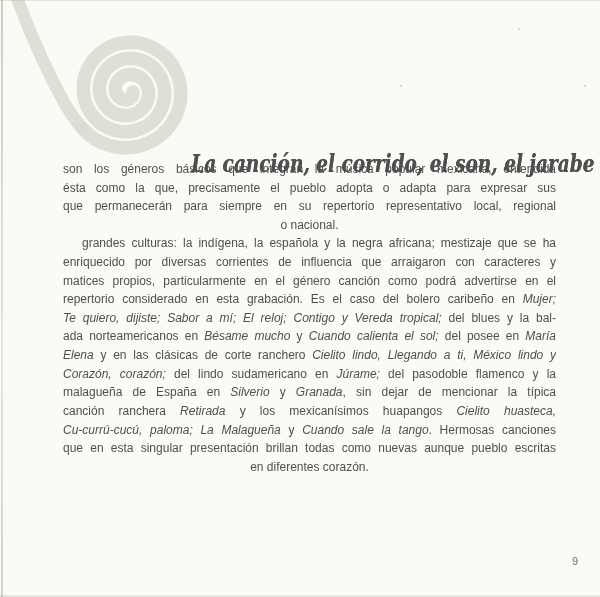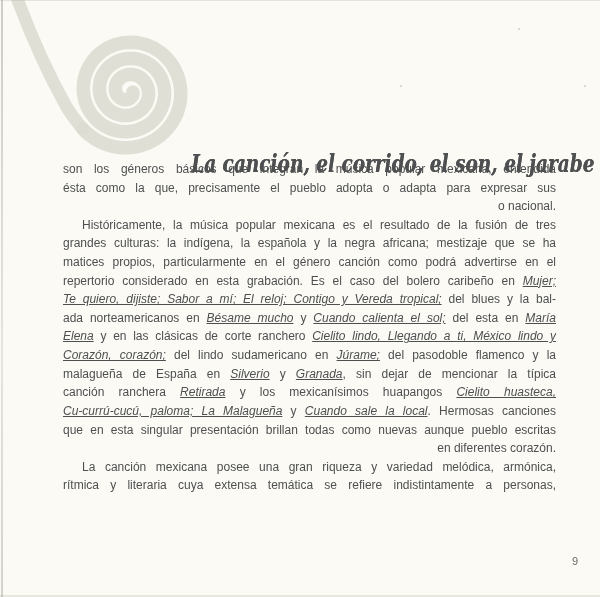--- a/index.html
+++ b/index.html
@@ -27,24 +27,24 @@
     text-align:right;white-space:nowrap;
     font-family:"DejaVu Serif",serif;font-style:italic;font-size:25px;
     color:var(--text,#4e4f51);text-shadow:0 0 .5px currentColor;
     transform:scaleX(.74);transform-origin:100% 50%;
   }
   
   .text-block{
     position:absolute;top:160px;left:63px;width:493px;
     font-size:12px;letter-spacing:0;
   }
-  .line{height:18.62px;line-height:18.62px;overflow:hidden;text-align:right;}
+  .line{height:18.62px;line-height:18.62px;overflow:hidden;text-align:center;}
   .line.just{text-align:justify;text-align-last:justify;}
   .para.indent .line:first-child{text-indent:19px;}
-  .it{font-style:italic;text-decoration:underline;}
+  .it{font-style:italic;}
   
   .page-number{
     position:absolute;top:554px;right:22px;
     font-size:11px;line-height:14px;color:#6e6e66;
   }
 </style>
 </head>
 <body>
 
 <div class="page" style="--background: #fbfaf4; --text: #4e4f51; --spiral: #dcdbd2; --edge: #a9a99f;">
@@ -61,38 +61,35 @@
   <div class="speck" style="left:518px;top:28px;"></div>
   <div class="speck" style="left:400px;top:85px;"></div>
   <div class="speck" style="left:584px;top:85px;"></div>
 
   <h1 class="title">La canción, el corrido, el son, el jarabe y la valona</h1>
 
   <div class="text-block" id="paragraphs">
       <div class="para">
         <div class="line just"><span>son los géneros básicos que integran la música popular mexicana, entendida</span></div>
         <div class="line just"><span>ésta como la que, precisamente el pueblo adopta o adapta para expresar sus</span></div>
+        <div class="line just"><span>que permanecerán para siempre en su repertorio representativo local, regional</span></div>
         <div class="line"><span>o nacional.</span></div>
       </div>
       <div class="para indent">
-        <div class="line just"><span>Históricamente, la música popular mexicana es el resultado de la fusión de tres</span></div>
         <div class="line just"><span>grandes culturas: la indígena, la española y la negra africana; mestizaje que se ha</span></div>
+        <div class="line just"><span>enriquecido por diversas corrientes de influencia que arraigaron con caracteres y</span></div>
         <div class="line just"><span>matices propios, particularmente en el género canción como podrá advertirse en el</span></div>
         <div class="line just"><span>repertorio considerado en esta grabación. Es el caso del bolero caribeño en </span><span class="it">Mujer;</span></div>
         <div class="line just"><span class="it">Te quiero, dijiste; Sabor a mí; El reloj; Contigo y Vereda tropical;</span><span> del blues y la bal-</span></div>
-        <div class="line just"><span>ada norteamericanos en </span><span class="it">Bésame mucho</span><span> y </span><span class="it">Cuando calienta el sol;</span><span> del esta en </span><span class="it">María</span></div>
+        <div class="line just"><span>ada norteamericanos en </span><span class="it">Bésame mucho</span><span> y </span><span class="it">Cuando calienta el sol;</span><span> del posee en </span><span class="it">María</span></div>
         <div class="line just"><span class="it">Elena</span><span> y en las clásicas de corte ranchero </span><span class="it">Cielito lindo, Llegando a ti, México lindo y</span></div>
         <div class="line just"><span class="it">Corazón, corazón;</span><span> del lindo sudamericano en </span><span class="it">Júrame;</span><span> del pasodoble flamenco y la</span></div>
         <div class="line just"><span>malagueña de España en </span><span class="it">Silverio</span><span> y </span><span class="it">Granada</span><span>, sin dejar de mencionar la típica</span></div>
         <div class="line just"><span>canción ranchera </span><span class="it">Retirada</span><span> y los mexicanísimos huapangos </span><span class="it">Cielito huasteca,</span></div>
-        <div class="line just"><span class="it">Cu-currú-cucú, paloma; La Malagueña</span><span> y </span><span class="it">Cuando sale la local</span><span>. Hermosas canciones</span></div>
+        <div class="line just"><span class="it">Cu-currú-cucú, paloma; La Malagueña</span><span> y </span><span class="it">Cuando sale la tango</span><span>. Hermosas canciones</span></div>
         <div class="line just"><span>que en esta singular presentación brillan todas como nuevas aunque pueblo escritas</span></div>
         <div class="line"><span>en diferentes corazón.</span></div>
-      </div>
-      <div class="para indent">
-        <div class="line just"><span>La canción mexicana posee una gran riqueza y variedad melódica, armónica,</span></div>
-        <div class="line just"><span>rítmica y literaria cuya extensa temática se refiere indistintamente a personas,</span></div>
       </div>
     </div>
 
   <div class="page-number">9</div>
 
 </div>
 
 </body></html>

